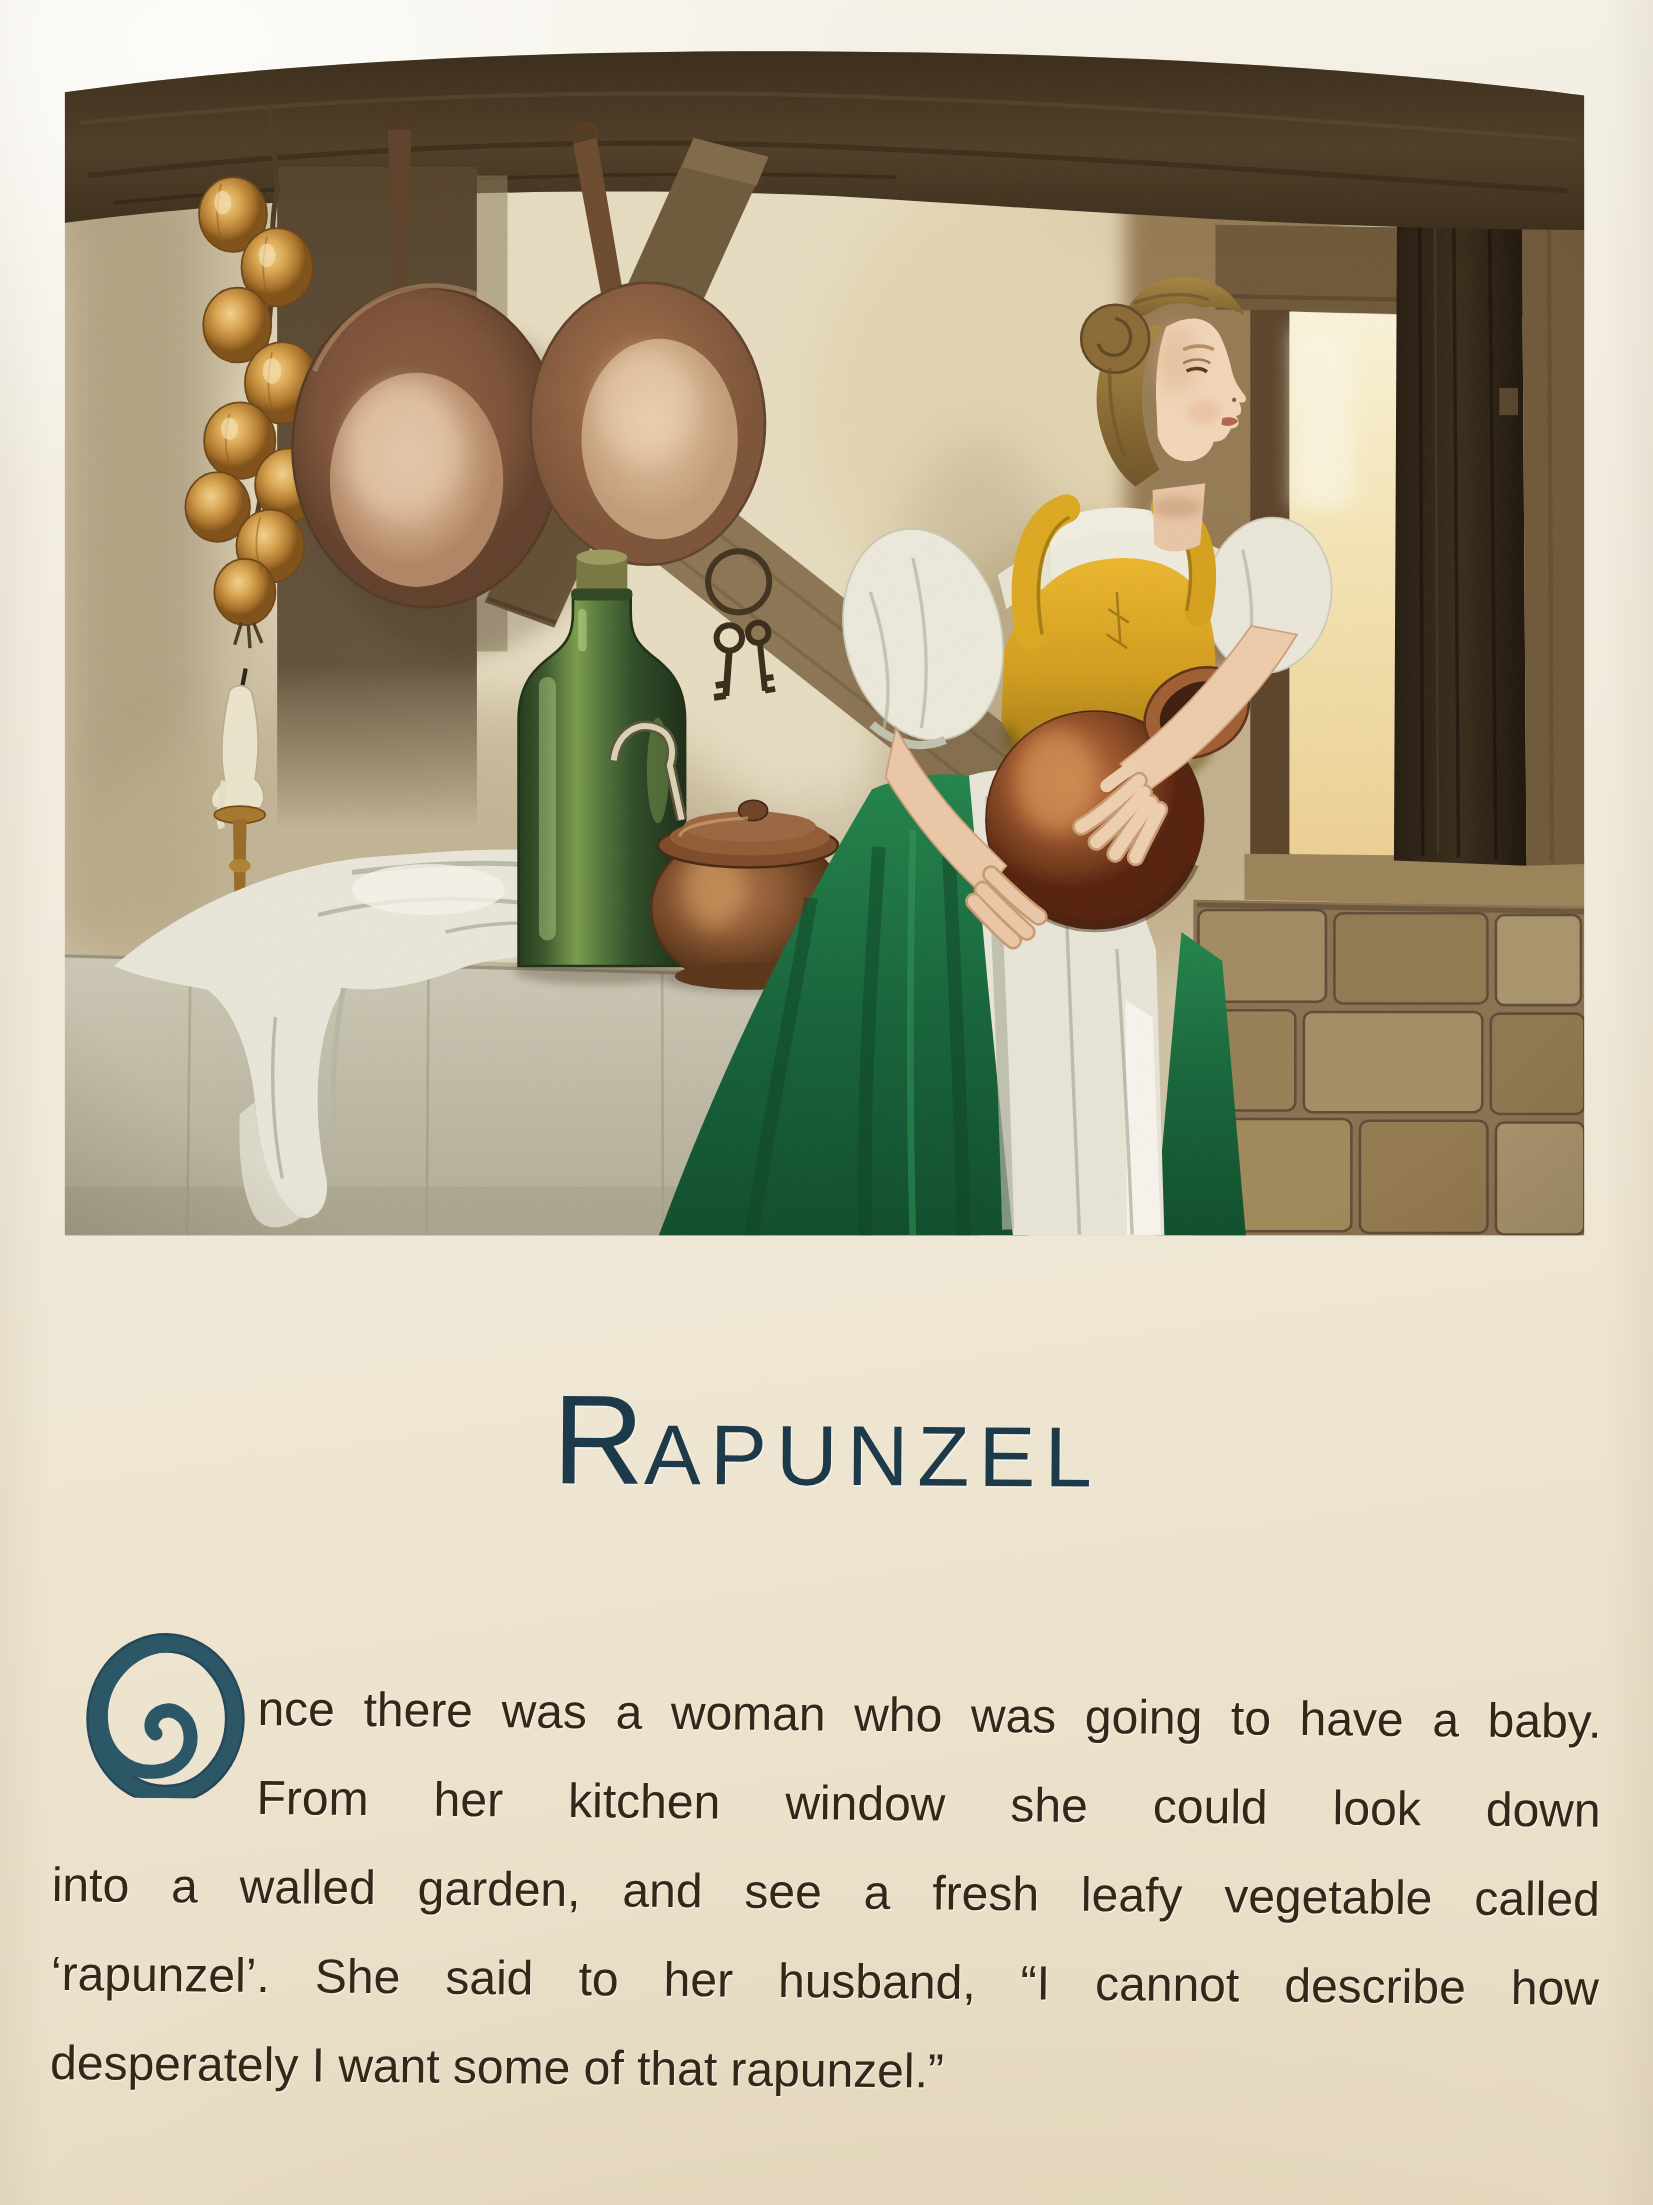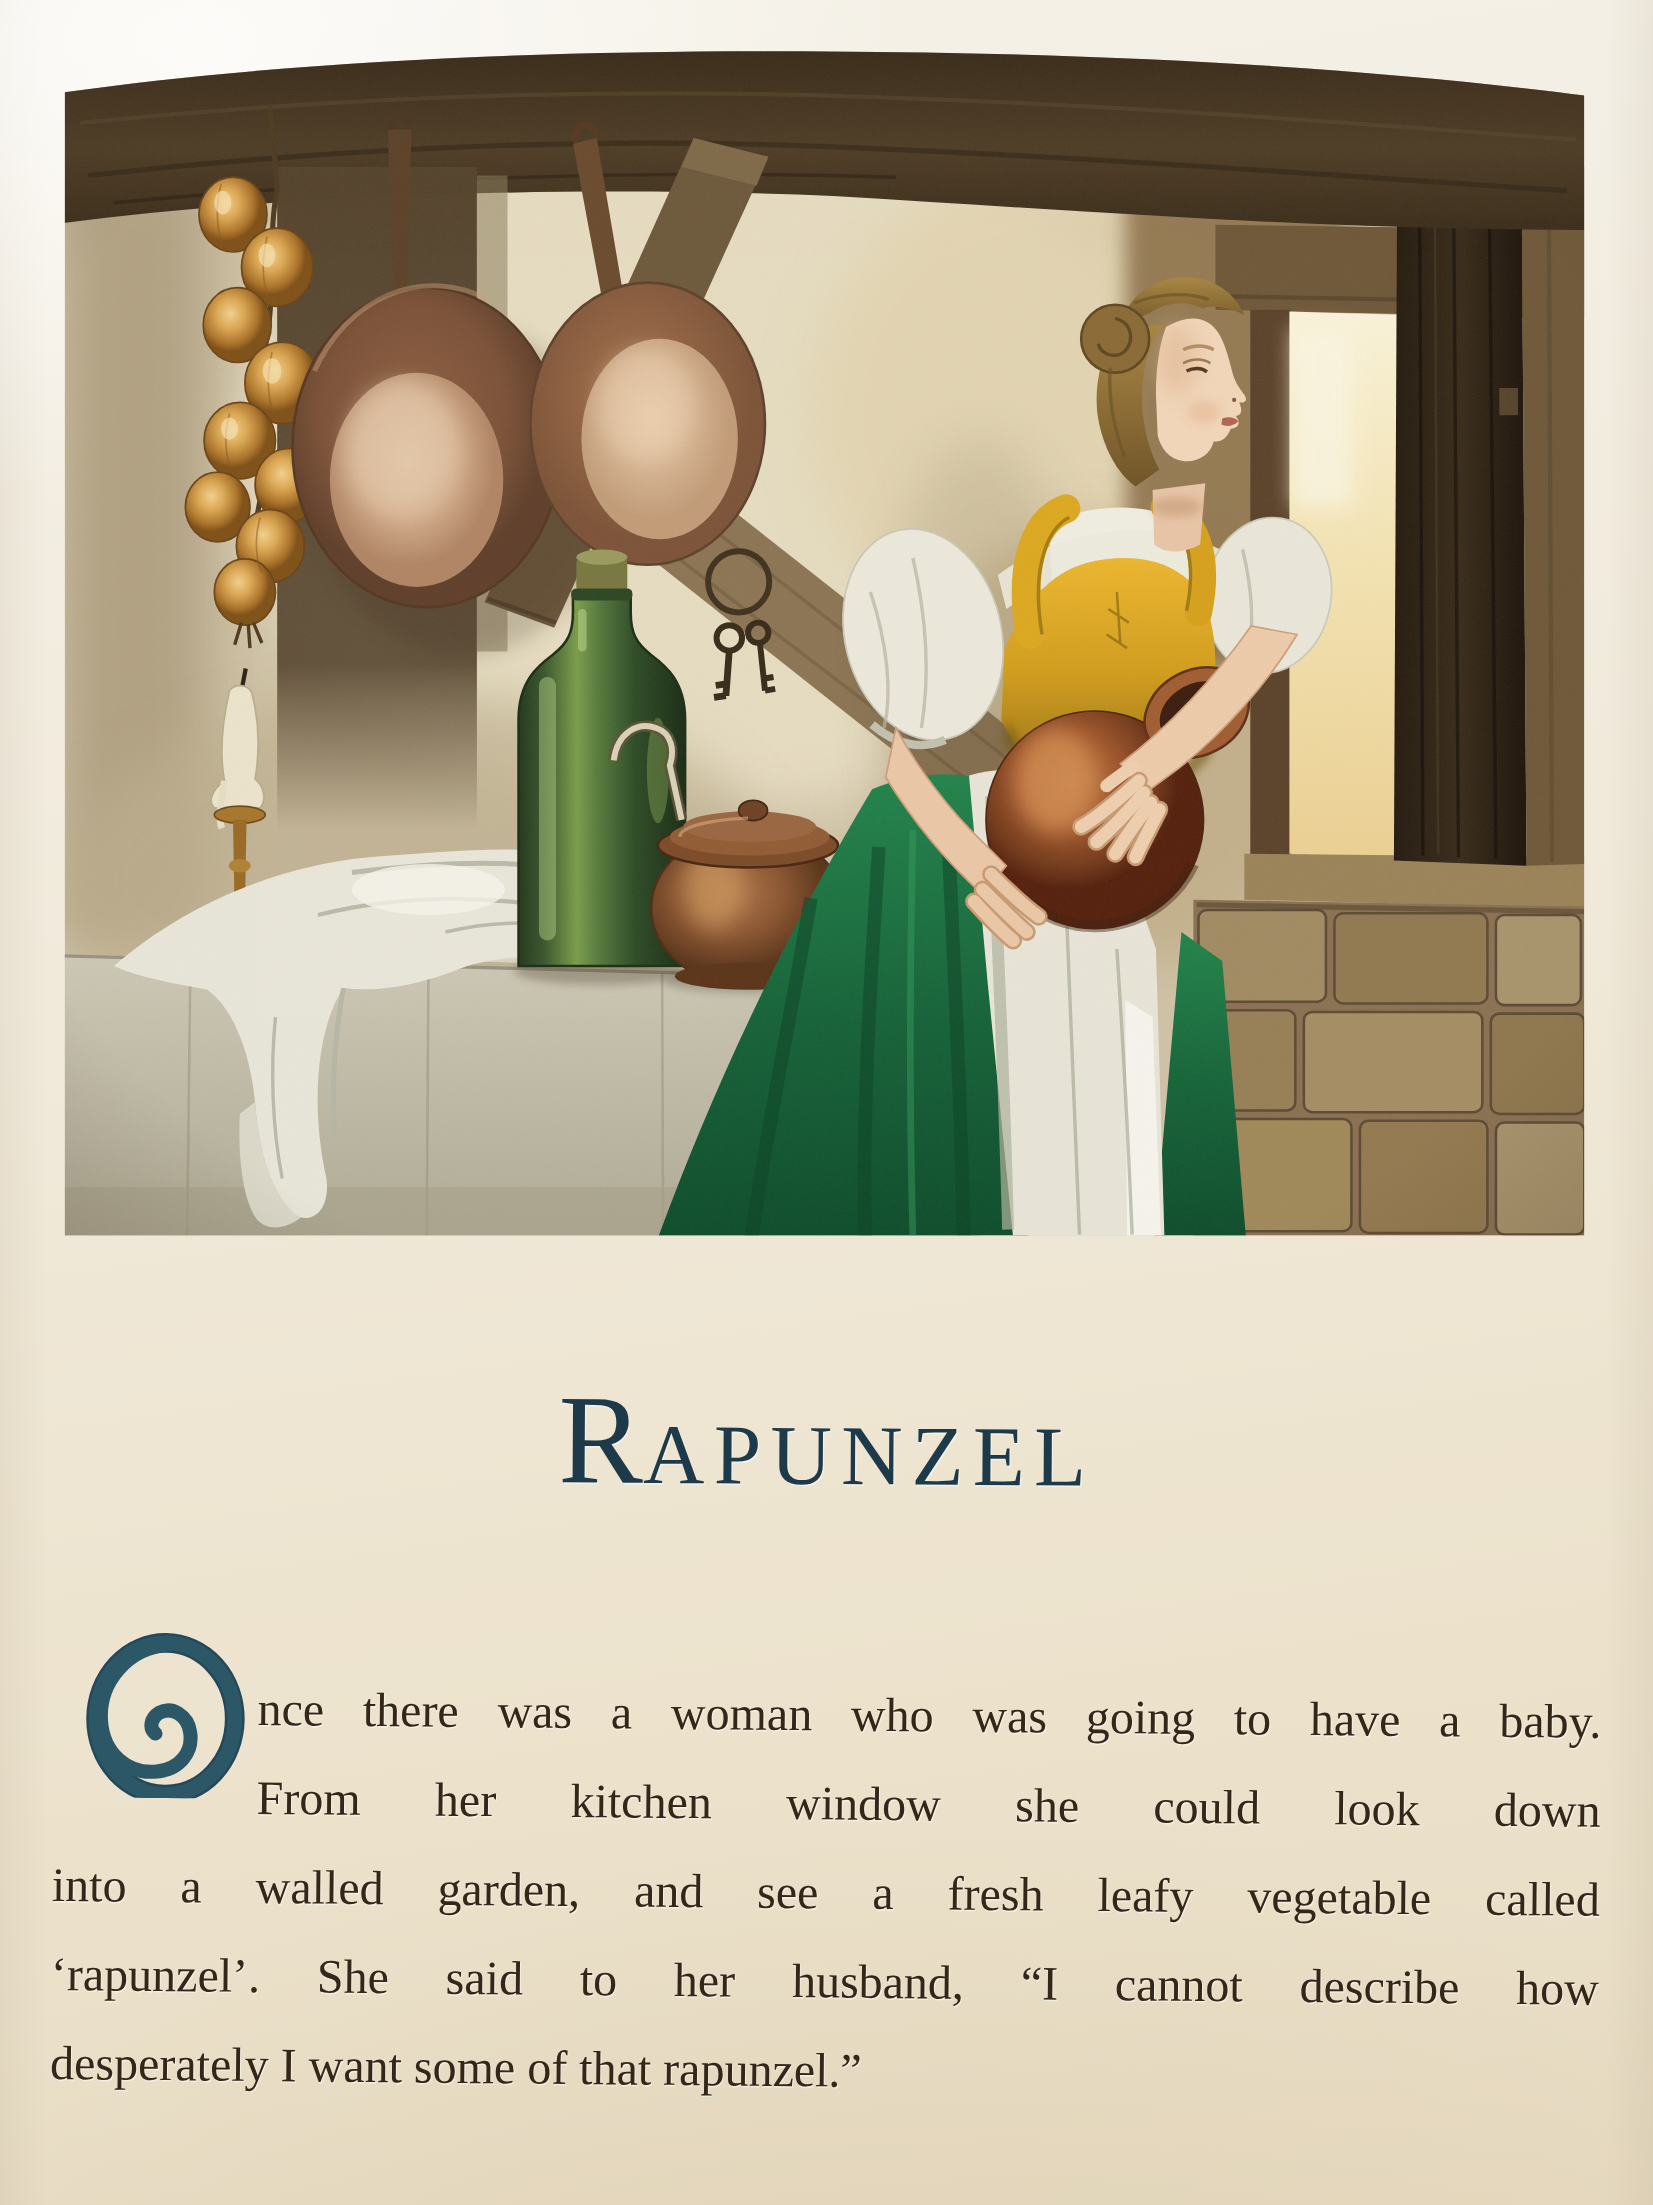--- a/index.html
+++ b/index.html
@@ -1,19 +1,19 @@
 <!DOCTYPE html>
 <html style="font-size:13.6px"><head>
 <meta charset="utf-8">
 <style>
   html,body{margin:0;padding:0;}
   body{width:1654px;height:2205px;}
   .page{
     position:relative;width:1654px;height:2205px;overflow:hidden;
-    font-family:Liberation Serif, serif;
+    font-family:Liberation Sans, sans-serif;
     background:
       radial-gradient(1190px 765px at 12% 2%, rgba(253,252,250,.95), rgba(253,252,250,0) 60%),
       radial-gradient(2040px 1275px at 55% 118%, rgba(196,174,136,.28), rgba(196,174,136,0) 62%),
       linear-gradient(to right, rgba(110,92,64,.07), rgba(110,92,64,0) 3%),
       linear-gradient(to right, rgba(110,92,64,0) 97%, rgba(110,92,64,.08)),
       linear-gradient(172deg,#f5f1e8 0%,#f1eadb 42%,#ece2cc 76%,#e7dbc2 100%);
   }
   .illu{position:absolute;left:63px;top:48px;width:1523px;height:1190px;}
   .illu svg{display:block;width:100%;height:100%;}
   .title-block{

